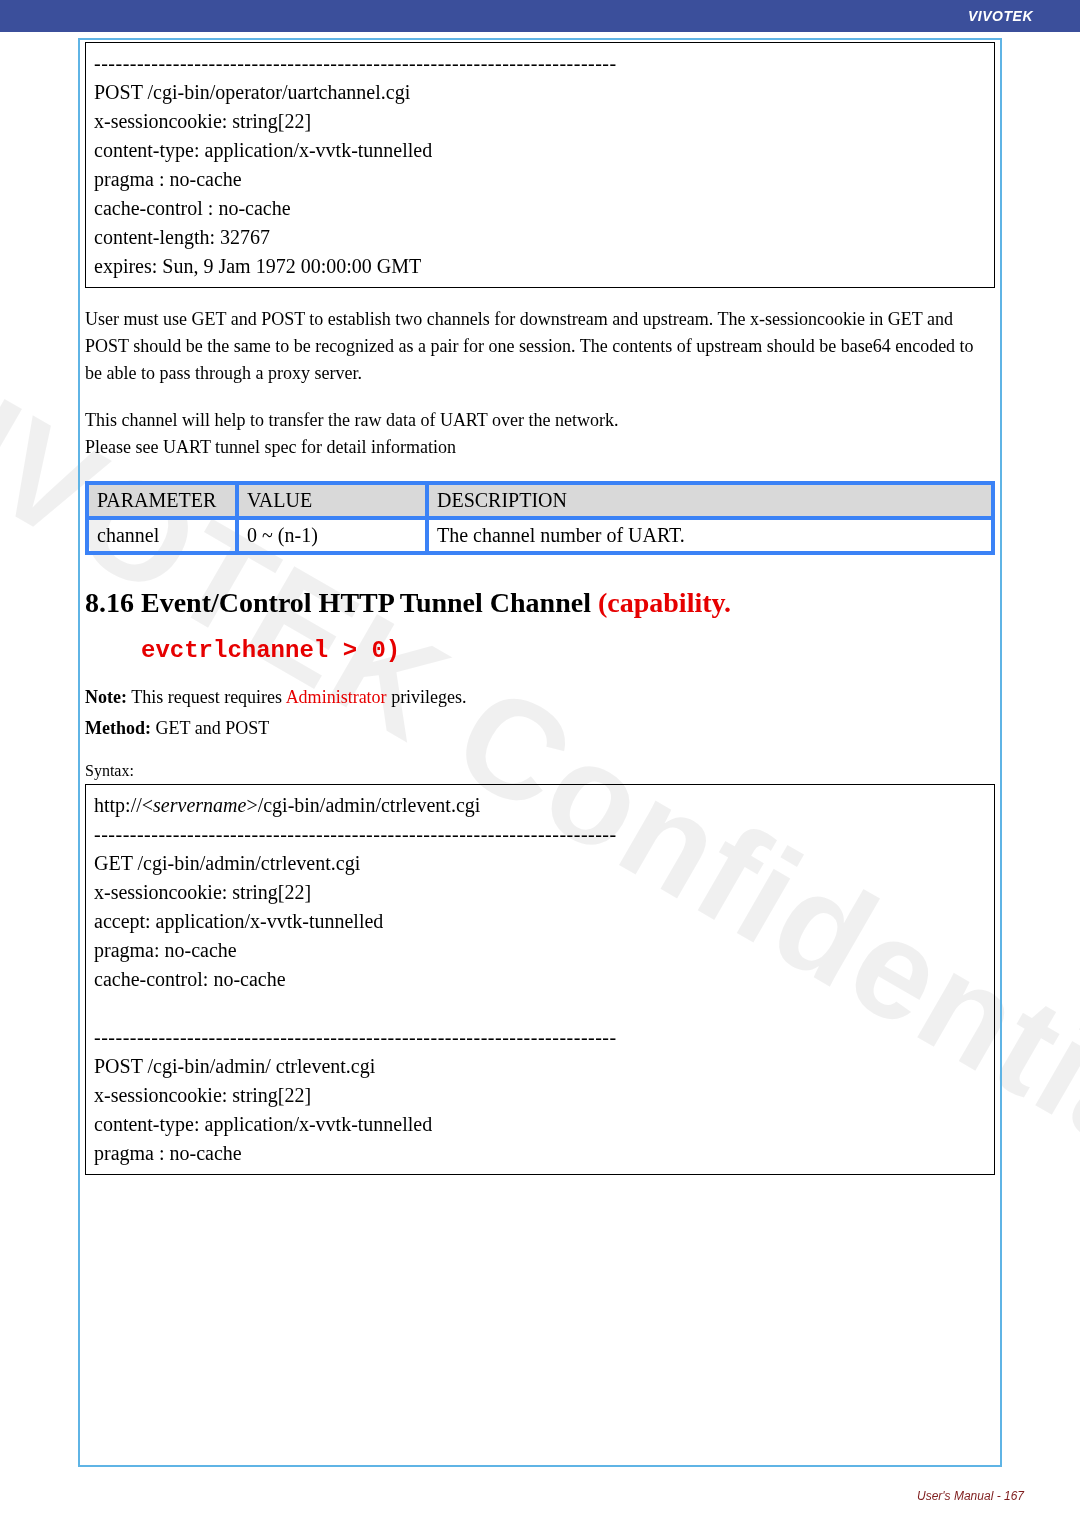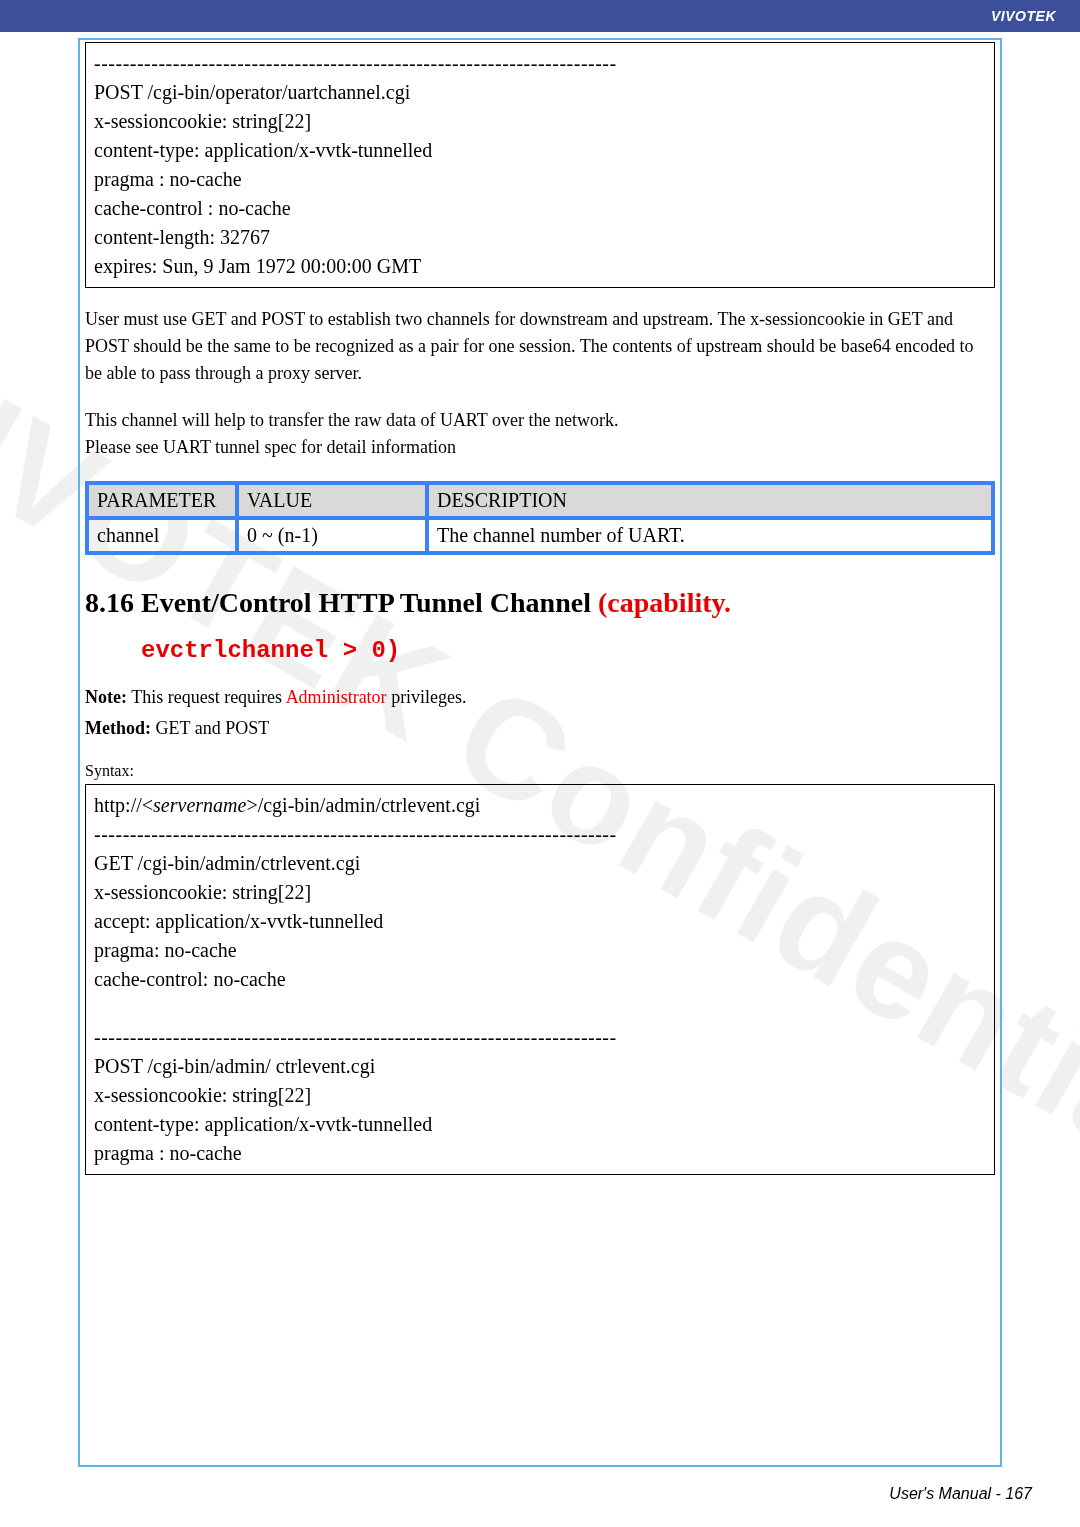--- a/index.html
+++ b/index.html
@@ -1,32 +1,32 @@
 <!DOCTYPE html>
 <html><head>
 <meta charset="utf-8">
 <style>
 * { margin: 0; padding: 0; box-sizing: border-box; }
 body { font-family: 'Times New Roman', Times, serif; background: #fff; width: 1080px; height: 1527px; position: relative; }
 .page-wrap { position: relative; width: 100%; height: 100%; }
-.header-band { background: #3b4f9b; height: 32px; display: flex; justify-content: flex-end; align-items: center; padding-right: 24px; }
+.header-band { background: #3b4f9b; height: 32px; display: flex; justify-content: flex-end; align-items: center; padding-right: 47px; }
 .brand { color: #fff; font-style: italic; font-weight: bold; font-family: Arial, sans-serif; font-size: 14px; letter-spacing: 0.5px; }
 .content { padding: 10px 85px 0 85px; }
 .code-box { border: 1px solid #000; padding: 6px 8px; font-size: 20px; line-height: 1.45; margin-bottom: 18px; }
 .code-line { display: block; }
 .sep-line { font-family: 'Times New Roman', serif; letter-spacing: 0.5px; }
 .para { font-size: 18px; line-height: 1.5; margin-bottom: 20px; color: #000; }
 .table1 { width: 100%; border-collapse: collapse; margin-bottom: 32px; }
 .table1 th, .table1 td { border: 4px solid #3b82f6; padding: 4px 8px; font-size: 20px; text-align: left; font-weight: normal; }
 .table1 th { background: #d9d9d9; }
 .h-section { font-size: 28px; font-weight: bold; margin-bottom: 18px; }
 .red { color: #e60000; }
 .subhead { font-size: 24px; font-weight: bold; margin: 0 0 20px 56px; font-family: Liberation Mono, monospace; }
 .syntax-label { font-size: 16px; margin-bottom: 4px; }
-.footer { position: absolute; bottom: 24px; right: 48px; color: #000000; font-family: Arial, sans-serif; font-style: italic; font-size: 16px; }
+.footer { position: absolute; bottom: 24px; right: 56px; color: #7f1d1d; font-family: Arial, sans-serif; font-style: italic; font-size: 12px; }
 .watermark { position: absolute; top: 0; left: 0; width: 100%; height: 100%; pointer-events: none; z-index: 0; display: flex; align-items: center; justify-content: center; }
 .watermark-text { font-family: Arial, sans-serif; font-size: 140px; font-weight: bold; color: rgba(0,0,0,0.06); transform: rotate(30deg); white-space: nowrap; letter-spacing: 2px; }
 .rel-content { position: relative; z-index: 1; }
 .inner-border { border: 2px solid #5fb4e5; position: absolute; top: 38px; left: 78px; right: 78px; bottom: 60px; pointer-events: none; }
 .servername { font-style: italic; }
 </style>
 </head>
 <body>
 
 <div class="page-wrap">

